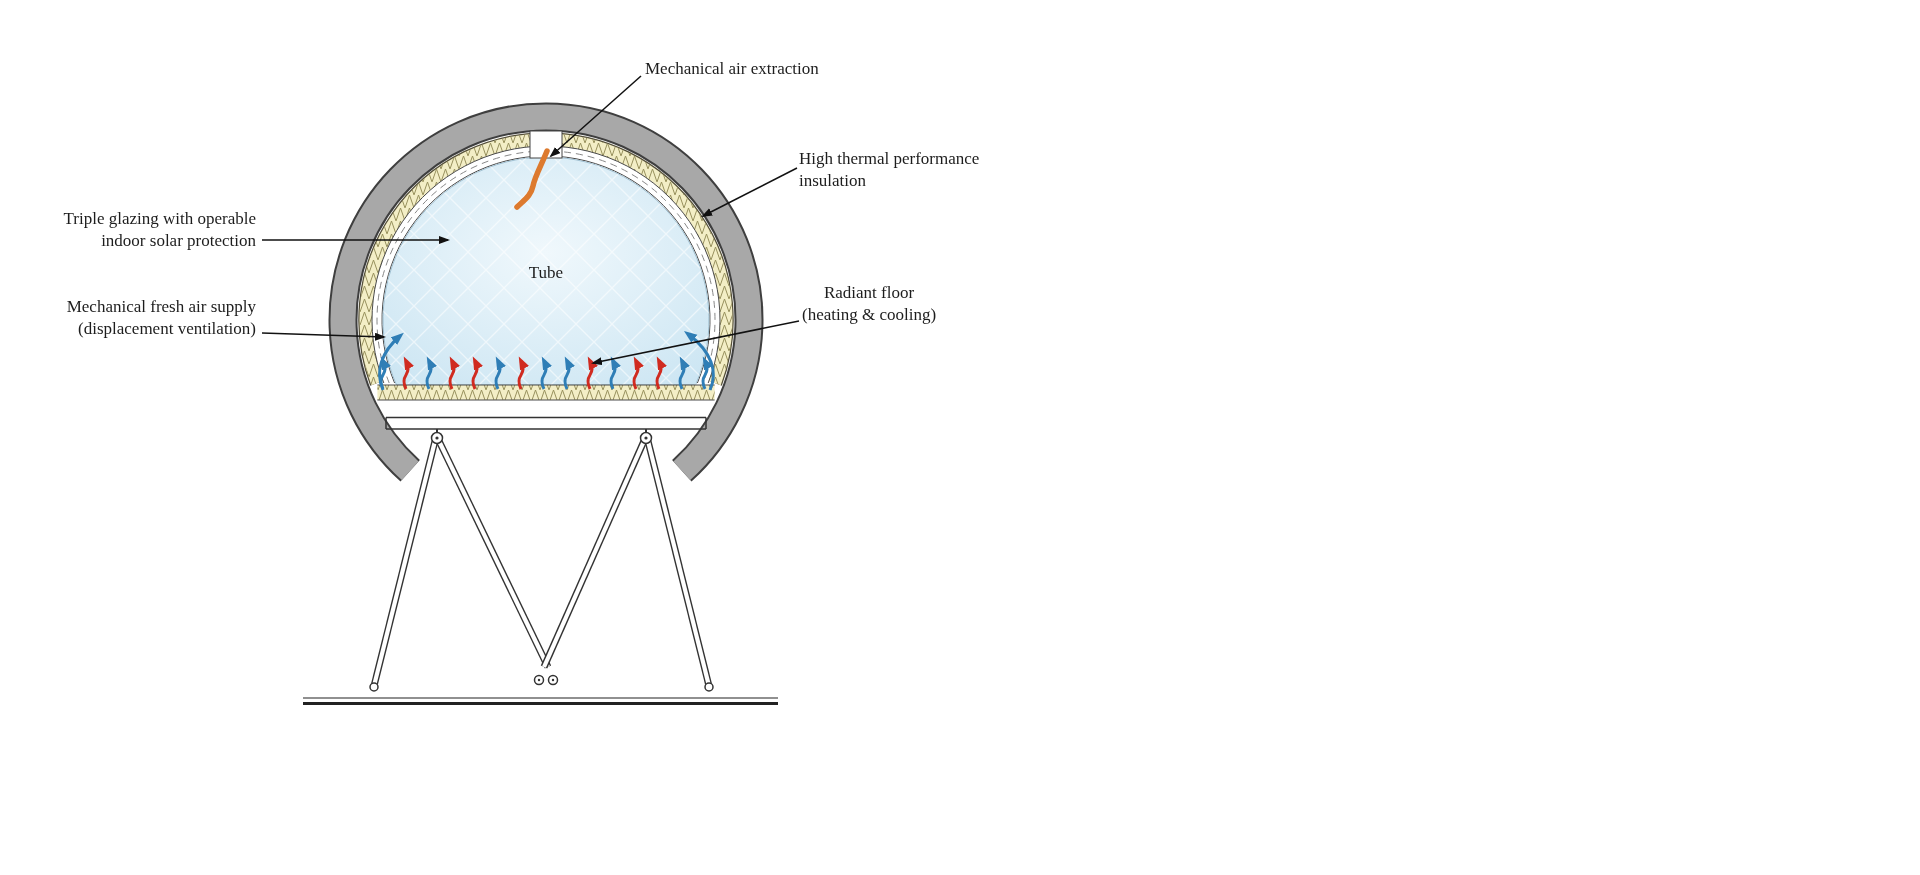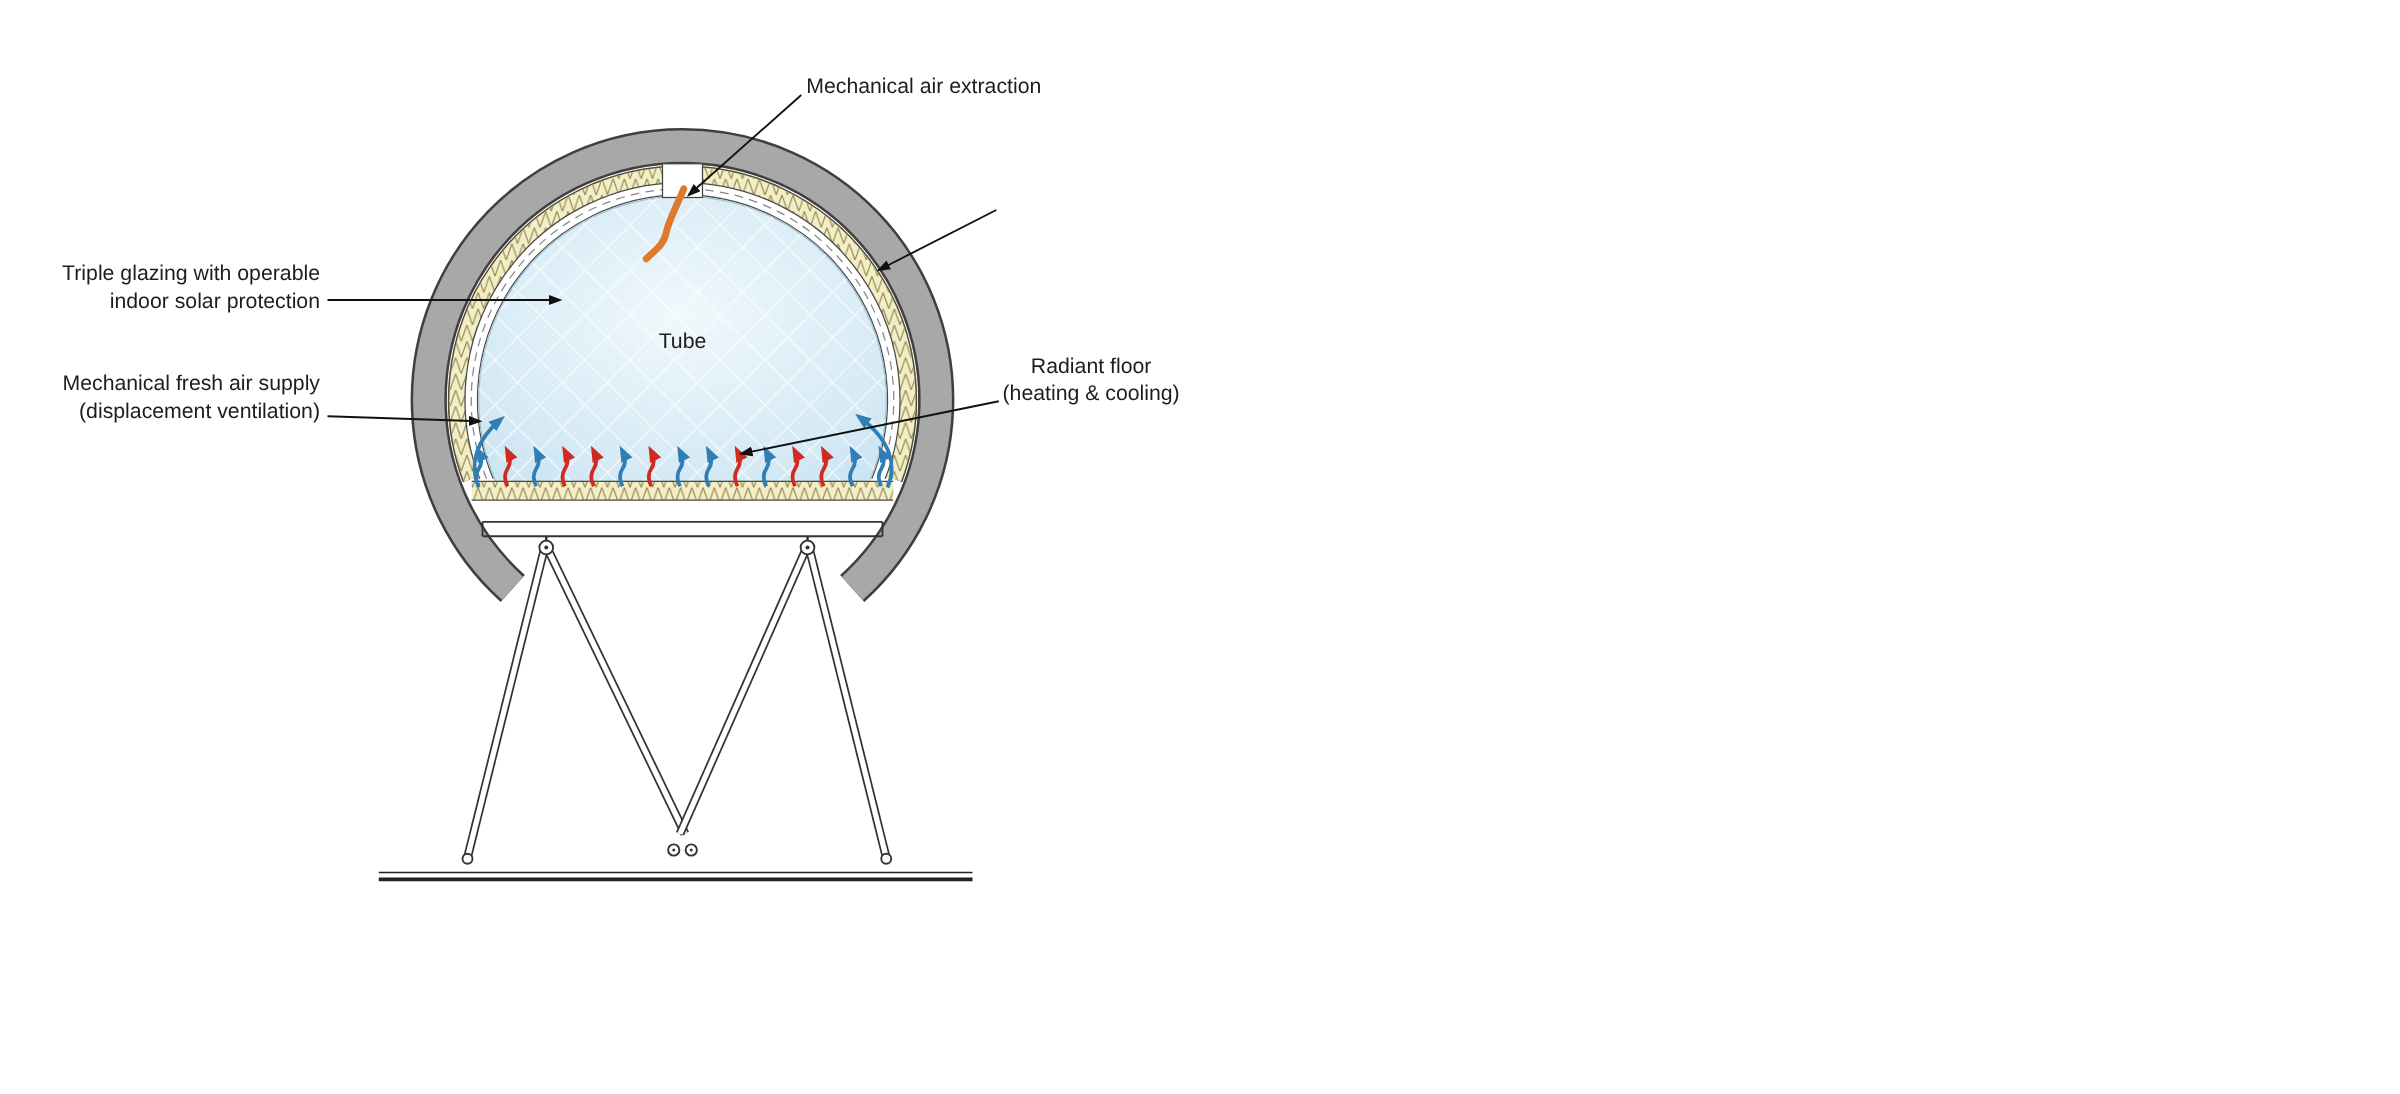--- a/index.html
+++ b/index.html
@@ -5,21 +5,21 @@
   :root{
     --shell-gray:#a8a8a8; --shell-edge:#3f3f3f;
     --insulation-fill:#f3eec6; --insulation-hatch:#97905c;
     --glazing-edge:#4a4a4a;
     --arrow-red:#d02b20; --arrow-blue:#2f7eb6;
     --extraction-orange:#dd7a2e; --pointer-black:#111111;
     --structure-dark:#333333;
   }
   html,body{margin:0;padding:0;background:#ffffff;}
   .page{position:relative;width:1920px;height:875px;background:#ffffff;overflow:hidden;
-        font-family:Liberation Sans, sans-serif;color:#1d1d1d;}
+        font-family:Liberation Serif, serif;color:#1d1d1d;}
   .stage{position:absolute;left:0;top:0;}
   .lbl{position:absolute;font-size:17px;line-height:22px;white-space:nowrap;}
   .lbl.right{text-align:right;white-space:normal;}
   .lbl.center{transform:translateX(-50%);}
   .fa-red{stroke:var(--arrow-red);fill:none;stroke-width:3;}
   .fa-blue{stroke:var(--arrow-blue);fill:none;stroke-width:3;}
   .pointer{stroke:var(--pointer-black);stroke-width:1.5;fill:none;}
   .strut-out{stroke:var(--structure-dark);stroke-width:7;fill:none;}
   .strut-in{stroke:#ffffff;stroke-width:4.2;fill:none;}
   .pin{fill:#ffffff;stroke:var(--structure-dark);stroke-width:1.5;}
@@ -151,20 +151,24 @@
       <path class="pointer" d="M 262 240 L 448 240" marker-end="url(#ah-black)"></path>
       <path class="pointer" d="M 262 333 L 384 337" marker-end="url(#ah-black)"></path>
       <path class="pointer" d="M 799 321 L 593 363" marker-end="url(#ah-black)"></path>
     </g>
   </svg>
 
   <div class="lbl" style="left:645px;top:58px;">
     <span>Mechanical air extraction</span>
   </div>
 
+  <div class="lbl" style="left:799px;top:148px;">
+    <div>High thermal performance</div>
+    <div>insulation</div>
+  </div>
 
   <div class="lbl right" style="left:30px;top:296px;width:226px;">
     <div>Mechanical fresh air supply</div>
     <div>(displacement ventilation)</div>
   </div>
 
   <div class="lbl right" style="left:30px;top:208px;width:226px;">
     <div>Triple glazing with operable</div>
     <div>indoor solar protection</div>
   </div>

